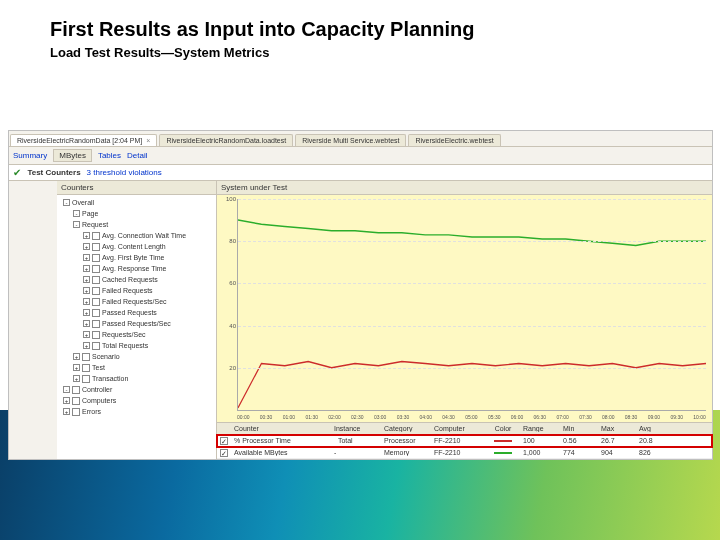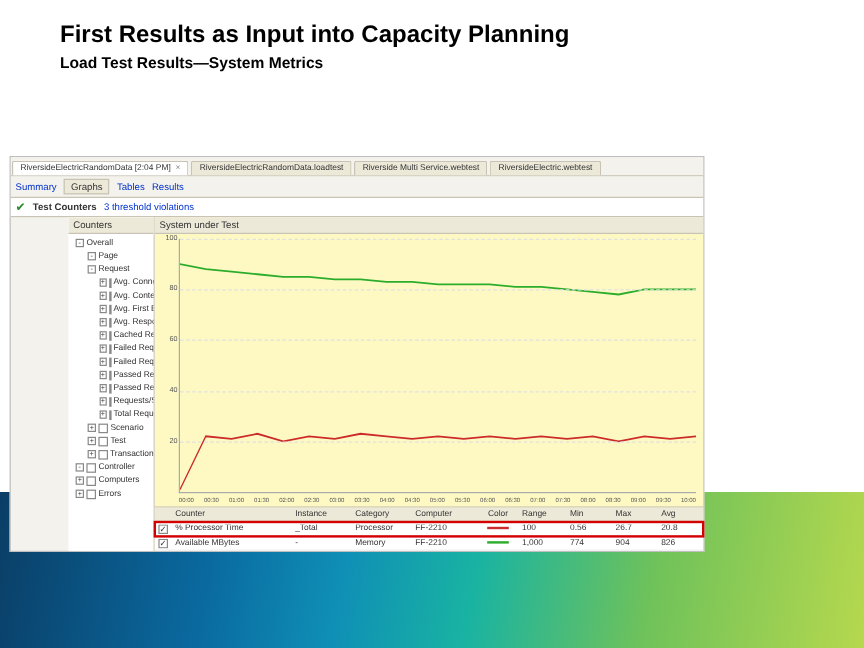--- a/index.html
+++ b/index.html
@@ -1,20 +1,20 @@
 <!DOCTYPE html>
 <html><head>
 <meta charset="utf-8">
 <style>
   * { box-sizing: border-box; margin: 0; padding: 0; }
   body { font-family: Tahoma, Arial, sans-serif; width: 720px; height: 540px; background: #fff; position: relative; overflow: hidden; }
   .slide { width: 720px; height: 540px; position: relative; }
   .title { font-size: 20px; font-weight: bold; font-family: Arial, sans-serif; color: #000; padding: 18px 0 4px 50px; }
   .subtitle { font-size: 13px; font-weight: bold; font-family: Arial, sans-serif; color: #000; padding: 0 0 10px 50px; }
-  .app { position: absolute; top: 130px; left: 8px; width: 579px; height: 330px; background: #f4f2ec; border: 1px solid #bfbfbf; font-size: 8px; color: #333; }
+  .app { position: absolute; top: 130px; left: 8px; width: 705px; height: 330px; background: #f4f2ec; border: 1px solid #bfbfbf; font-size: 8px; color: #333; }
   .tabs { display: flex; background: #f4f2ec; border-bottom: 1px solid #c9c3b5; height: 16px; align-items: flex-end; }
   .tab { padding: 2px 6px; margin: 0 1px; background: #ece9d8; border: 1px solid #c9c3b5; border-bottom: none; border-radius: 2px 2px 0 0; font-size: 7px; color: #333; cursor: pointer; white-space: nowrap; }
   .tab.active { background: #fff; }
   .tab .x { margin-left: 4px; color: #888; }
   .toolbar { display: flex; align-items: center; height: 18px; background: #f4f2ec; border-bottom: 1px solid #c9c3b5; padding: 0 4px; gap: 6px; }
   .toolbar span { font-size: 8px; color: #333; }
   .toolbar .link { color: #0033cc; cursor: pointer; }
   .toolbar .btn { padding: 1px 5px; border: 1px solid #c9c3b5; background: #ece9d8; cursor: pointer; font-size: 8px; }
   .status { display: flex; align-items: center; height: 16px; background: #fff; border-bottom: 1px solid #c9c3b5; padding: 0 4px; gap: 6px; }
   .checkicon { color: #2a8a2a; font-size: 10px; }
@@ -69,23 +69,23 @@
 
   <div class="tabs">
     <div class="tab active"><span>RiversideElectricRandomData [2:04 PM]</span><span class="x">×</span></div>
     <div class="tab"><span>RiversideElectricRandomData.loadtest</span></div>
     <div class="tab"><span>Riverside Multi Service.webtest</span></div>
     <div class="tab"><span>RiversideElectric.webtest</span></div>
   </div>
 
   <div class="toolbar">
     <span class="link">Summary</span>
-    <span class="btn">Graphs</span>
+    <span class="btn">MBytes</span>
     <span class="link">Tables</span>
-    <span class="link">Results</span>
+    <span class="link">Detail</span>
   </div>
 
   <div class="status">
     <span class="checkicon">✔</span>
     <span><b>Test Counters</b></span>
     <span class="link">3 threshold violations</span>
   </div>
 
   <div class="main">
     <div class="tree">

